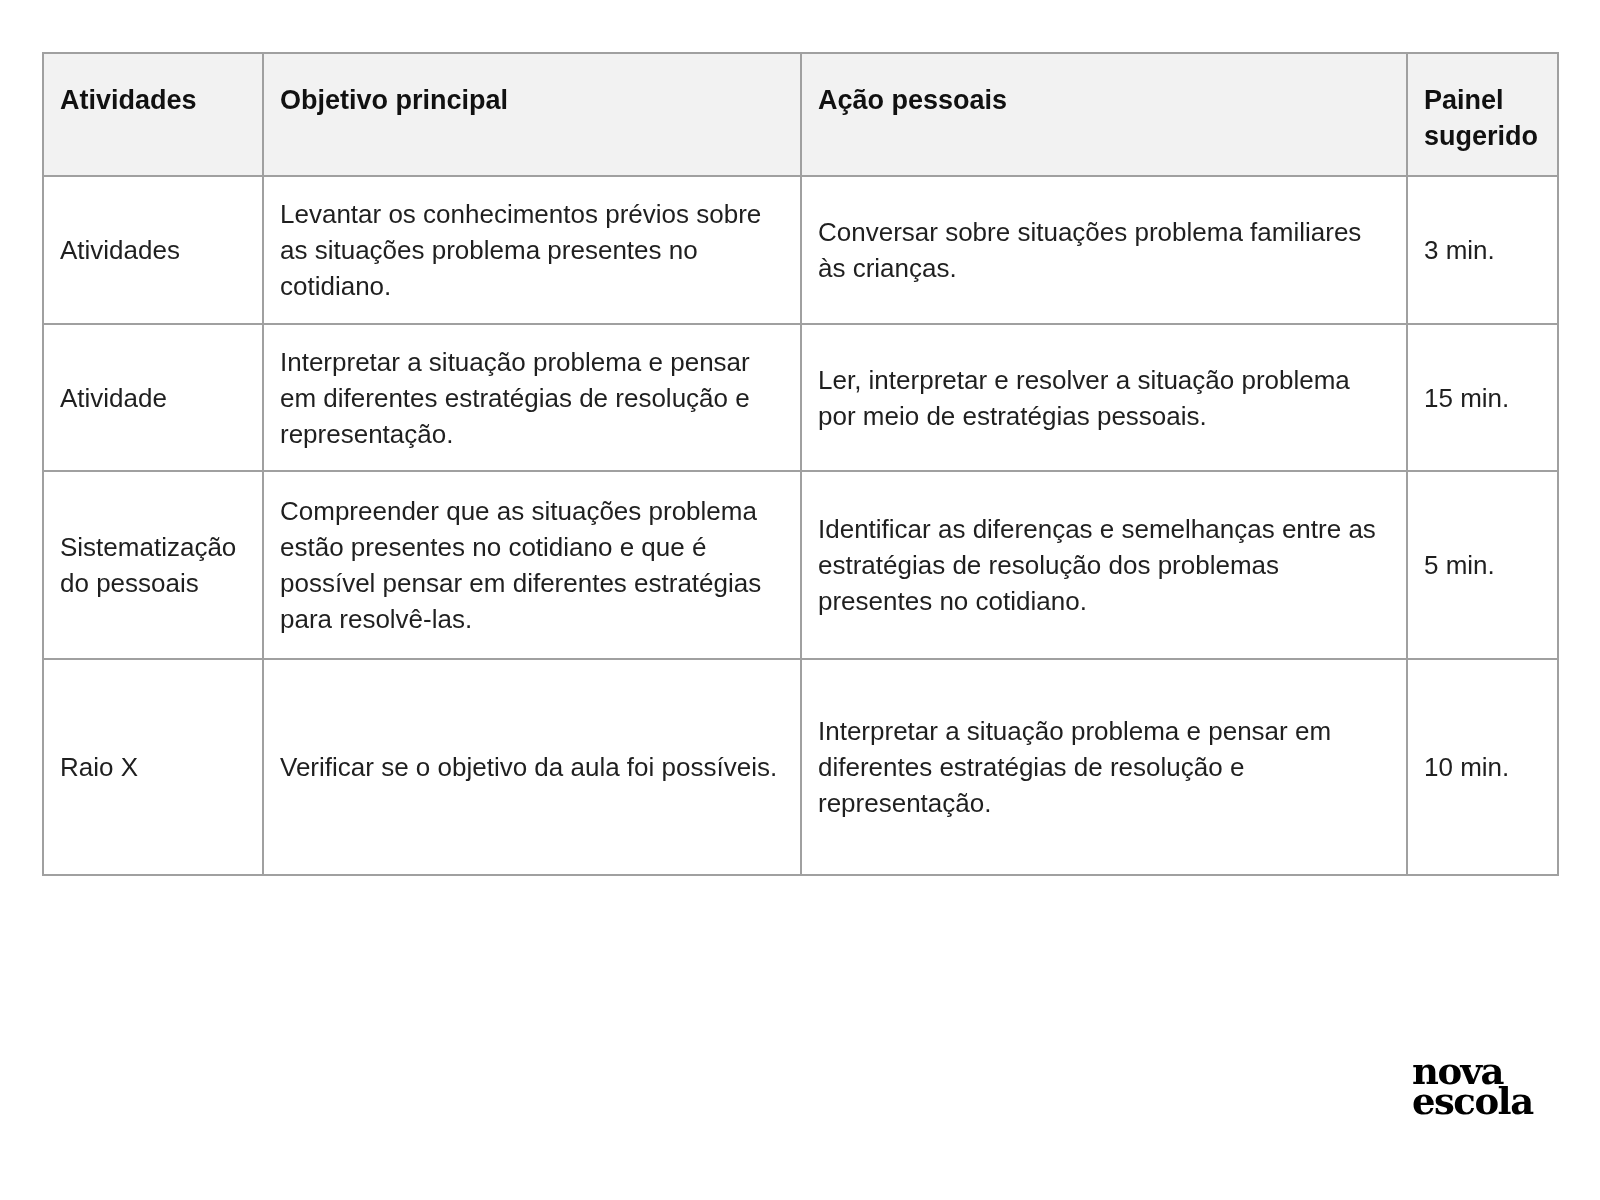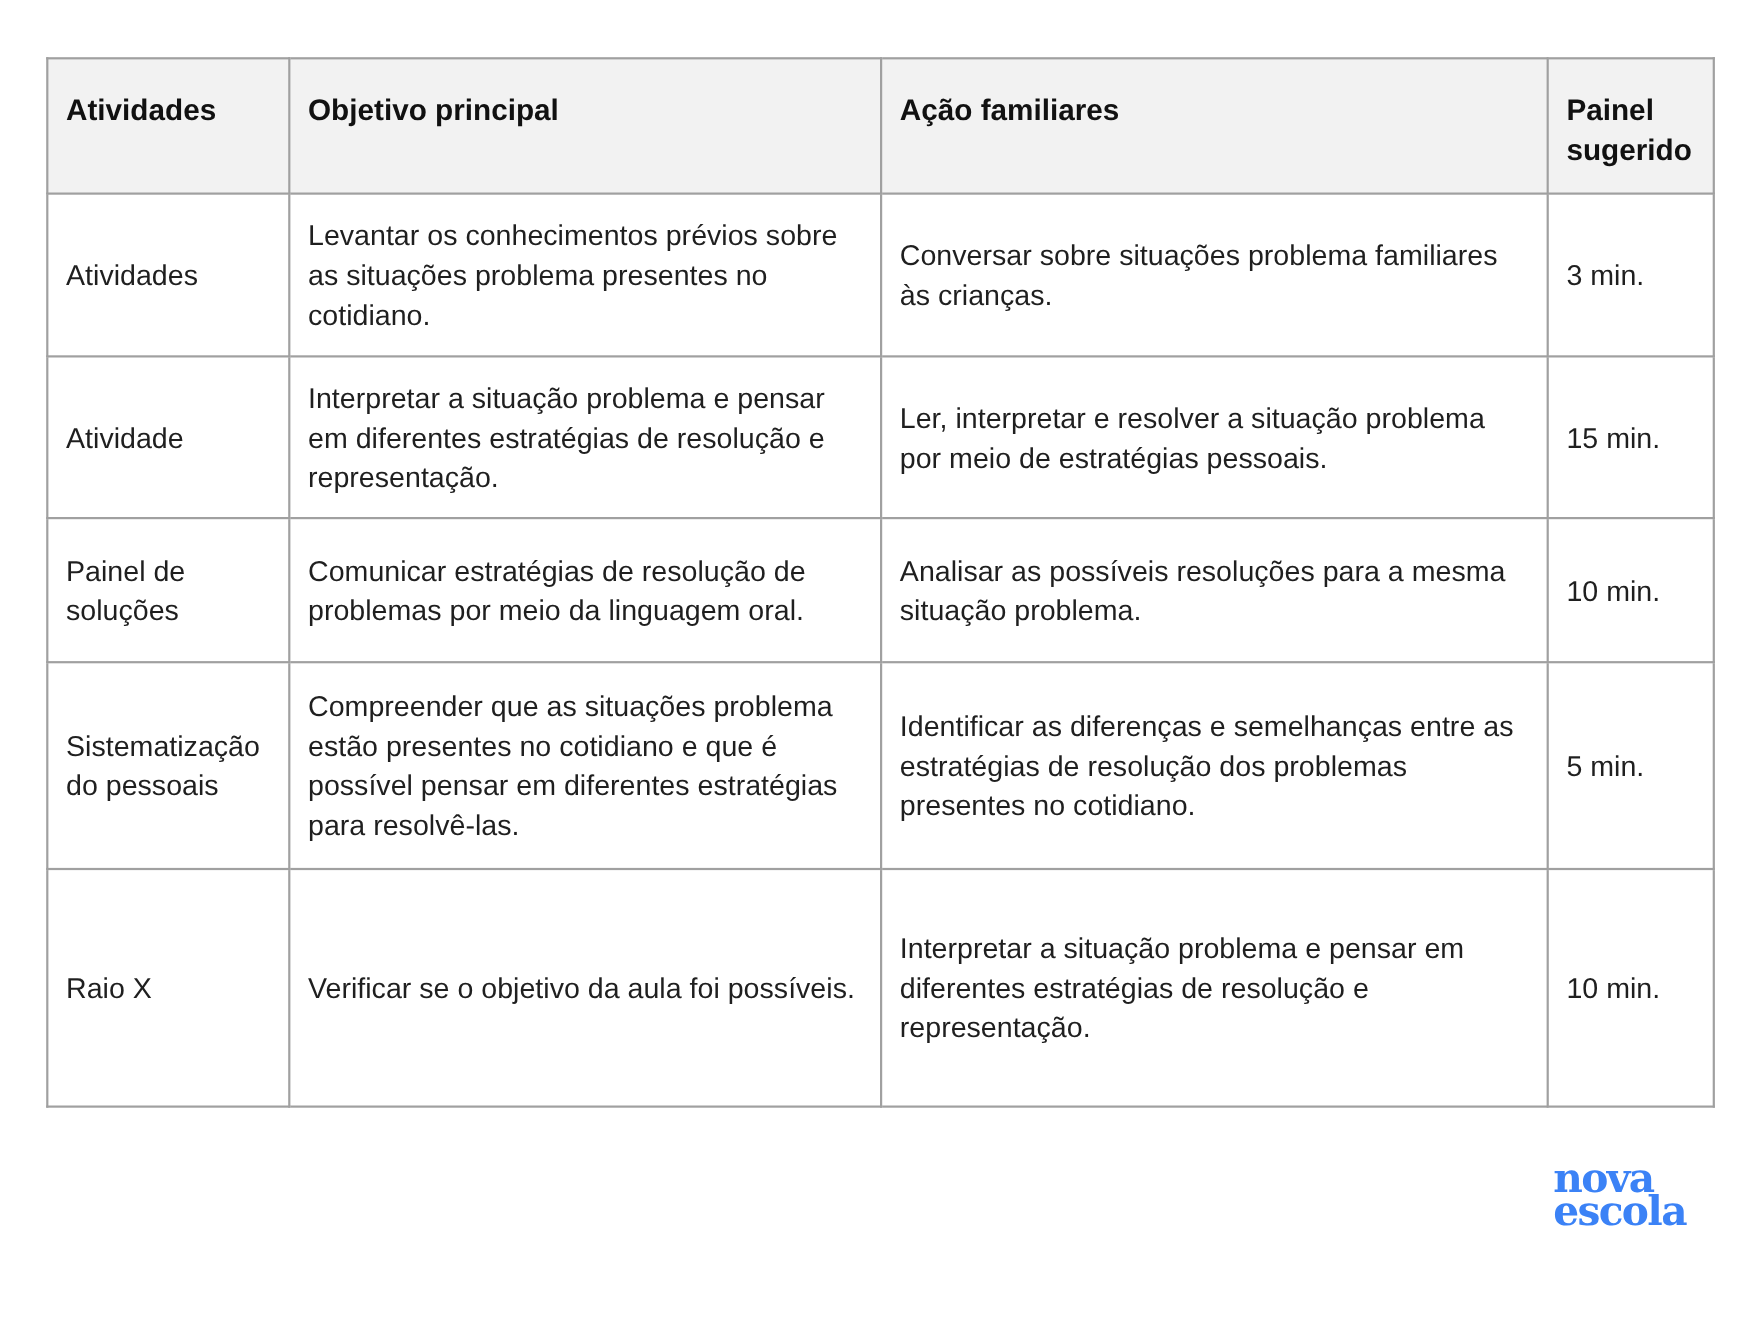--- a/index.html
+++ b/index.html
@@ -49,62 +49,56 @@
   td.col-acao    { padding-right: 48px; margin-top: 16px; }
   .watermark {
     position: absolute;
     left: 1412px;
     top: 1056px;
     font-family: "DejaVu Serif", "Liberation Serif", serif;
     font-weight: bold;
     font-size: 37px;
     line-height: 30px;
     letter-spacing: -1.5px;
-    color: #3b82f6;
+    color: #000000;
     user-select: none;
   }
 </style>
 </head>
 <body>
 
 <div class="page">
 
   <table class="lesson-table">
     <colgroup>
       <col style="width:220px">
       <col style="width:538px">
       <col style="width:606px">
       <col style="width:151px">
     </colgroup>
     <thead>
       <tr style="height:123px">
         <th>Atividades</th>
         <th>Objetivo principal</th>
-        <th>Ação familiares</th>
+        <th>Ação pessoais</th>
         <th>Painel sugerido</th>
       </tr>
     </thead>
     <tbody>
       <tr style="height:148px">
         <td class="col-atividade">Atividades</td>
         <td class="col-objetivo">Levantar os conhecimentos prévios sobre as situações problema presentes no cotidiano.</td>
         <td class="col-acao">Conversar sobre situações problema familiares às crianças.</td>
         <td class="col-tempo">3 min.</td>
       </tr>
       <tr style="height:147px">
         <td class="col-atividade">Atividade</td>
         <td class="col-objetivo">Interpretar a situação problema e pensar em diferentes estratégias de resolução e representação.</td>
         <td class="col-acao">Ler, interpretar e resolver a situação problema por meio de estratégias pessoais.</td>
         <td class="col-tempo">15 min.</td>
-      </tr>
-      <tr style="height:131px">
-        <td class="col-atividade">Painel de soluções</td>
-        <td class="col-objetivo">Comunicar estratégias de resolução de problemas por meio da linguagem oral.</td>
-        <td class="col-acao">Analisar as possíveis resoluções para a mesma situação problema.</td>
-        <td class="col-tempo">10 min.</td>
       </tr>
       <tr style="height:188px">
         <td class="col-atividade">Sistematização do pessoais</td>
         <td class="col-objetivo">Compreender que as situações problema estão presentes no cotidiano e que é possível pensar em diferentes estratégias para resolvê-las.</td>
         <td class="col-acao">Identificar as diferenças e semelhanças entre as estratégias de resolução dos problemas presentes no cotidiano.</td>
         <td class="col-tempo">5 min.</td>
       </tr>
       <tr style="height:216px">
         <td class="col-atividade">Raio X</td>
         <td class="col-objetivo">Verificar se o objetivo da aula foi possíveis.</td>

